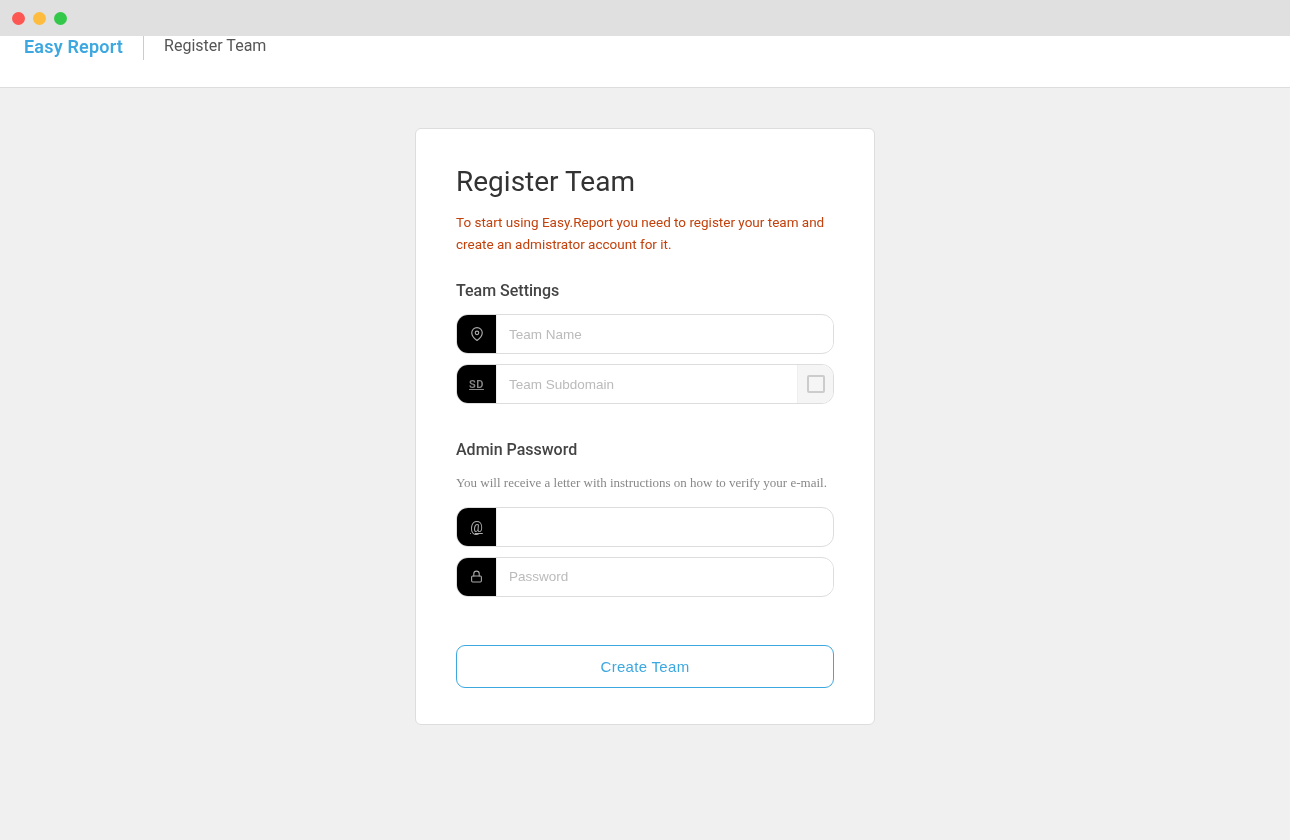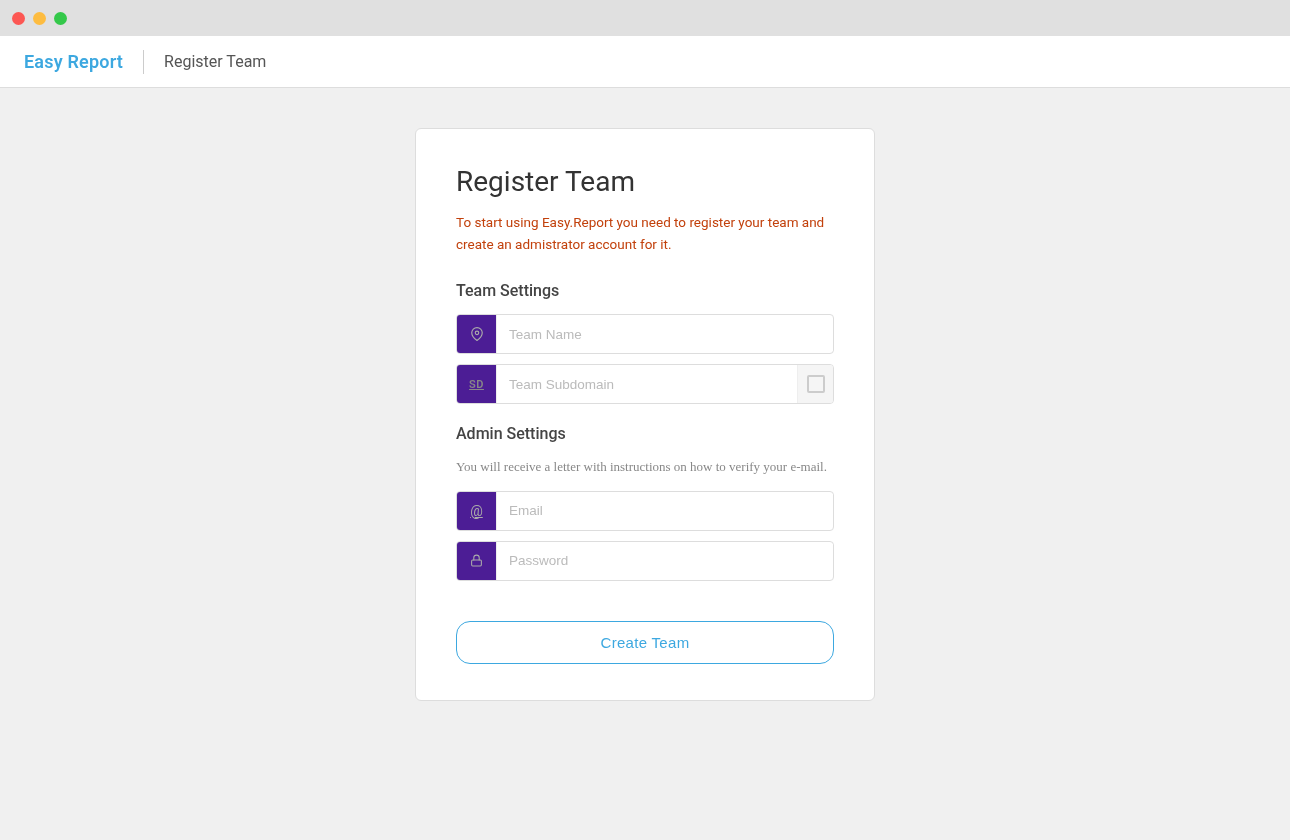--- a/index.html
+++ b/index.html
@@ -32,21 +32,21 @@
     .titlebar-btn.close { background: #fc5753; }
     .titlebar-btn.minimize { background: #fdbc40; }
     .titlebar-btn.maximize { background: #34c84a; }
 
     
     .header {
       background: #fff;
       border-bottom: 1px solid #ddd;
       height: 52px;
       display: flex;
-      align-items: center;
+      align-items: flex-start;
       padding: 0 24px;
       gap: 0;
       flex-shrink: 0;
     }
 
     .header-brand {
       font-size: 18px;
       font-weight: 600;
       color: #3da8e0;
       letter-spacing: 0.2px;
@@ -104,37 +104,37 @@
       font-weight: 500;
       color: #444;
       margin-bottom: 14px;
     }
 
     
     .input-group {
       display: flex;
       align-items: center;
       border: 1px solid #ddd;
-      border-radius: 4px;
+      border-radius: 12px;
       margin-bottom: 10px;
       background: #fff;
       overflow: hidden;
     }
 
     .input-icon {
       width: 40px;
       min-width: 40px;
       display: flex;
       align-items: center;
       justify-content: center;
       color: #999;
       font-size: 13px;
       border-right: 1px solid #eee;
       height: 38px;
-      background: #4c1d95;
+      background: #000000;
       text-decoration: underline;
     }
 
     .input-icon.text-icon {
       font-size: 11px;
       font-weight: 600;
       color: #888;
       letter-spacing: 0.5px;
     }
 
@@ -167,43 +167,43 @@
       content: '';
       width: 14px;
       height: 14px;
       border: 2px solid #ccc;
       border-radius: 2px;
       display: block;
     }
 
     
     .section-block {
-      margin-bottom: 20px;
+      margin-bottom: 36px;
     }
 
     .admin-desc {
       font-size: 13px;
       color: #888;
       margin-bottom: 14px;
       line-height: 1.5;
       font-family: Liberation Serif, serif;
     }
 
     
     .btn-create {
       width: 100%;
       padding: 12px;
       border: 1.5px solid #3da8e0;
       background: #fff;
       color: #3da8e0;
       font-size: 15px;
-      border-radius: 14px;
+      border-radius: 9px;
       cursor: pointer;
       letter-spacing: 0.3px;
-      margin-top: 20px;
+      margin-top: 12px;
       transition: background 0.15s;
     }
   </style>
 </head>
 <body>
 
 <div class="titlebar">
   <div class="titlebar-btn close"></div>
   <div class="titlebar-btn minimize"></div>
   <div class="titlebar-btn maximize"></div>
@@ -240,26 +240,25 @@
 
       <div class="input-group">
         <div class="input-icon text-icon">SD</div>
         <input type="text" placeholder="Team Subdomain" style="">
         <div class="input-suffix"></div>
       </div>
     </div>
 
     
     <div class="section-block">
-      <div class="section-title">Admin Settings</div>
+      <div class="section-title">Admin Password</div>
       <p class="admin-desc">You will receive a letter with instructions on how to verify your e-mail.</p>
 
       <div class="input-group">
         <div class="input-icon" style="font-size:14px;color:#aaa;">@</div>
-        <input type="email" placeholder="Email" style="">
       </div>
 
 
       <div class="input-group">
         <div class="input-icon">
           <svg width="13" height="13" viewBox="0 0 24 24" fill="none" stroke="#aaa" stroke-width="2" stroke-linecap="round" stroke-linejoin="round">
             <rect x="3" y="11" width="18" height="11" rx="2" ry="2"></rect>
             <path d="M7 11V7a5 5 0 0 1 10 0v4"></path>
           </svg>
         </div>

